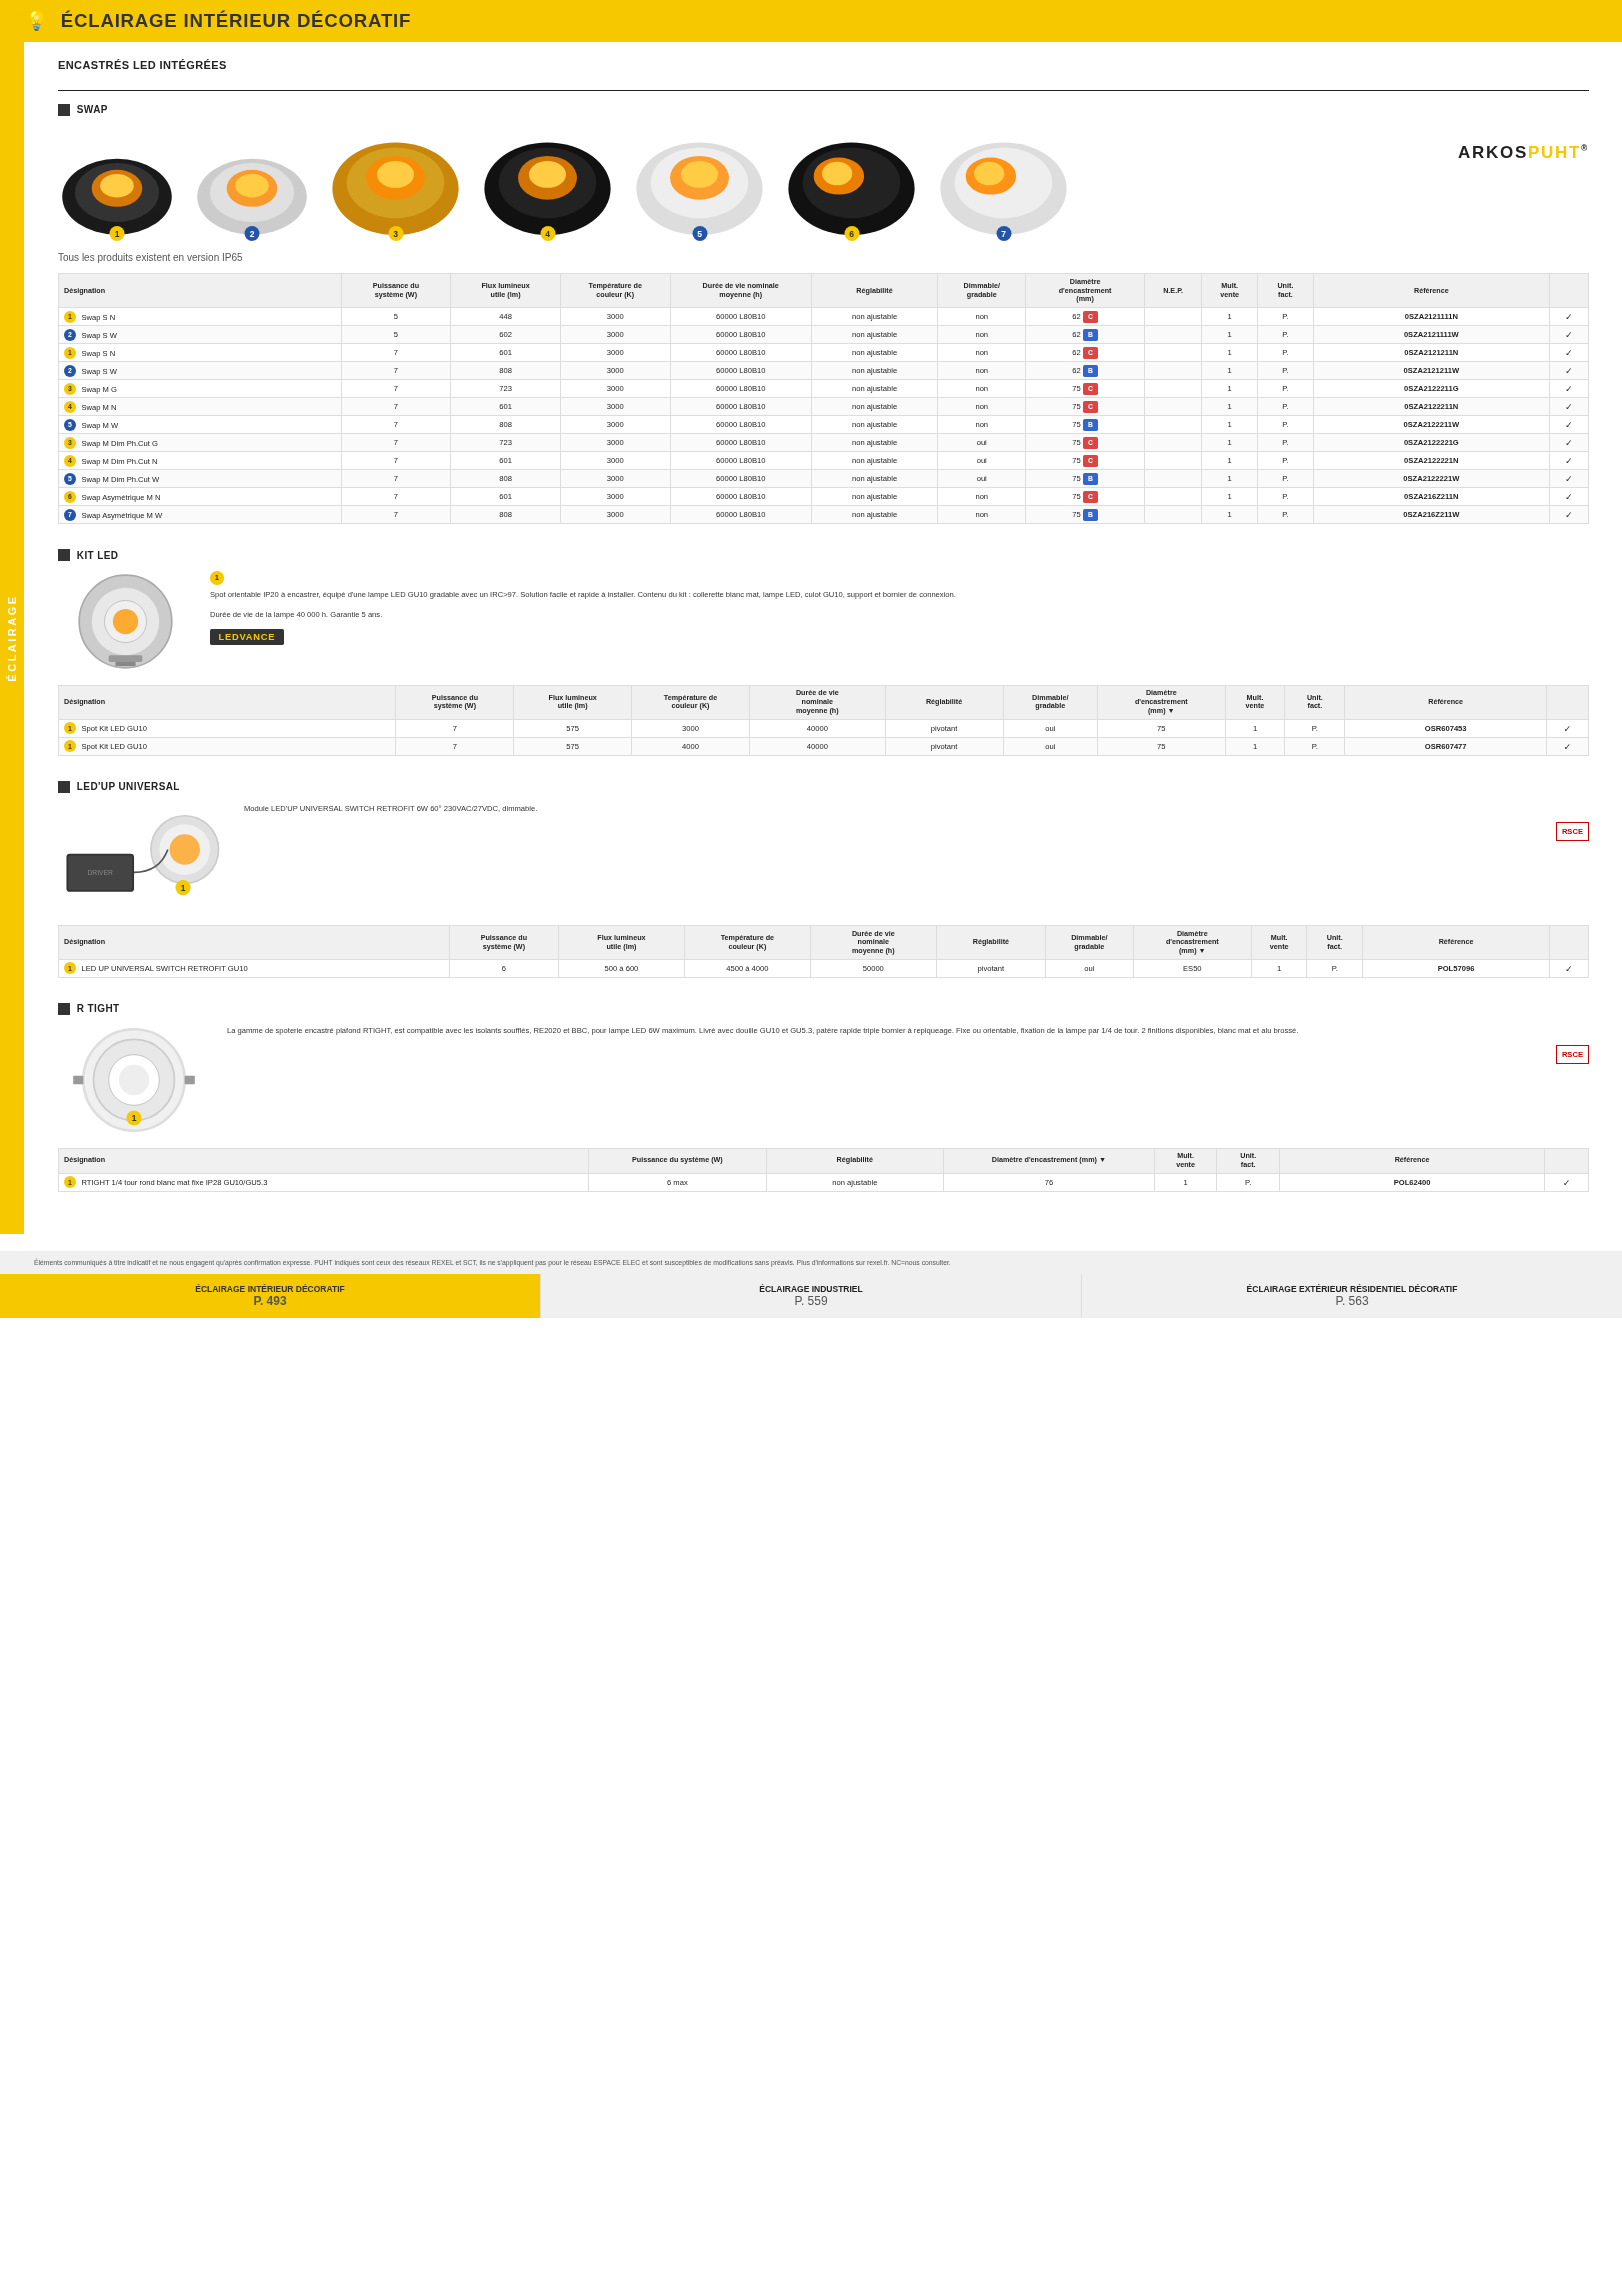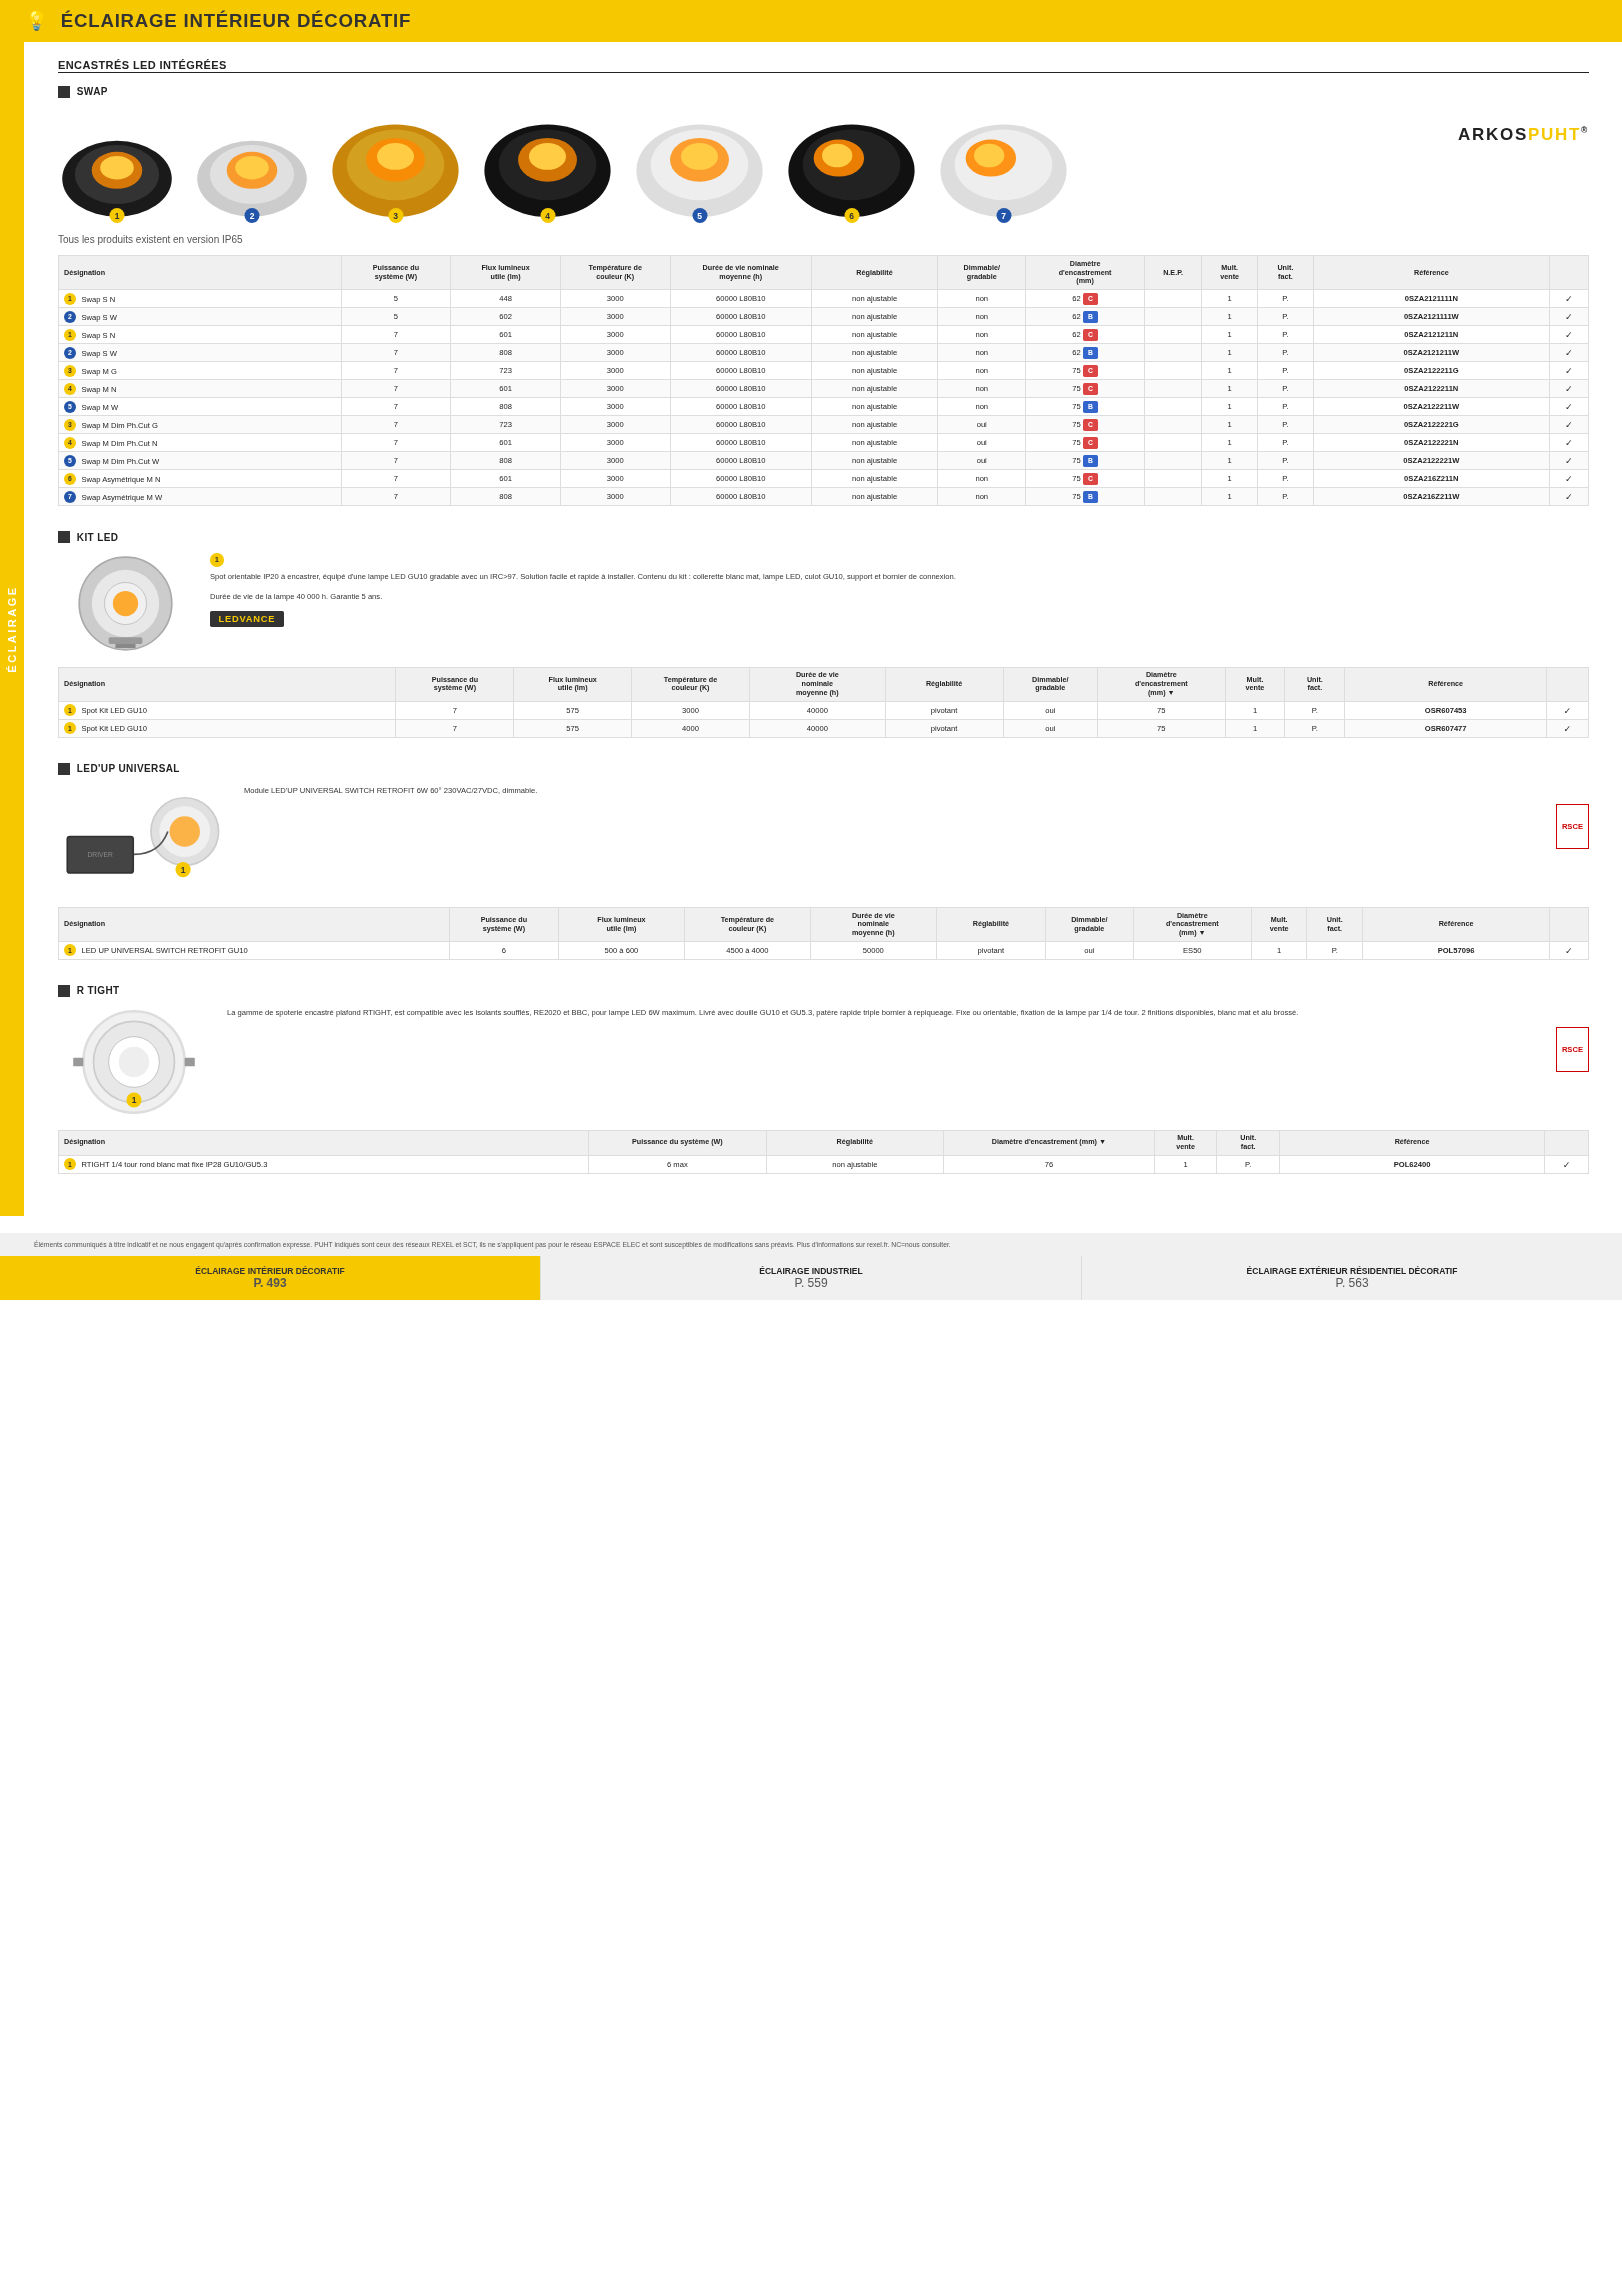--- a/index.html
+++ b/index.html
@@ -8,21 +8,21 @@
     .page { width: 1623px; min-height: 2295px; position: relative; padding: 0; }
     
     
     .top-bar { background: #f5c800; padding: 10px 25px; display: flex; align-items: center; gap: 12.7px; }
     .top-bar-icon { font-size: 18.6px; color: #fff; }
     .top-bar-title { font-size: 18.6px; font-weight: 900; color: #333; letter-spacing: 0.8px; text-transform: uppercase; }
     
     .content { padding: 17px 34px; }
     
     
-    .section-header { font-size: 11px; font-weight: 900; color: #222; border-bottom: 1.7px solid #222; padding-bottom: 1px; margin-bottom: 12.7px; text-transform: uppercase; letter-spacing: 0.4px; }
+    .section-header { font-size: 11px; font-weight: 900; color: #222; border-bottom: 1.7px solid #222; padding-bottom: 19px; margin-bottom: 12.7px; text-transform: uppercase; letter-spacing: 0.4px; }
     
     .subsection-label { display: flex; align-items: center; gap: 6.8px; margin-bottom: 10px; }
     .subsection-square { width: 12px; height: 12px; background: #333; display: inline-block; }
     .subsection-title { font-size: 10px; font-weight: 900; text-transform: uppercase; letter-spacing: 0.4px; }
     
     
     .product-images { display: flex; gap: 17px; align-items: flex-end; margin-bottom: 6.8px; padding: 8.5px 0; }
     .product-img-container { position: relative; text-align: center; }
     .product-number { position: absolute; bottom: -4.2px; left: 50%; transform: translateX(-50%); background: #f5c800; color: #333; border-radius: 50%; width: 15px; height: 15px; font-size: 8.5px; font-weight: bold; display: flex; align-items: center; justify-content: center; }
     .ip65-text { font-size: 7.6px; color: #555; margin-top: 6.8px; }
@@ -50,21 +50,21 @@
     .desc-text { font-size: 7.6px; line-height: 1.5; color: #333; margin-bottom: 8.5px; }
     
     
     .page-wrapper { display: flex; }
     .left-sidebar { width: 24px; background: #f5c800; display: flex; align-items: center; justify-content: center; min-height: 676px; position: relative; }
     .sidebar-text { font-size: 12px; font-weight: 900; color: #fff; transform: rotate(-90deg); white-space: nowrap; letter-spacing: 2.5px; text-transform: uppercase; }
     .main-content { flex: 1; }
     
     
     .ledvance-logo { display: inline-block; background: #333; color: #f5c800; padding: 3.4px 8.5px; font-size: 9.3px; font-weight: 900; letter-spacing: 0.8px; border-radius: 1.7px; }
-    .rsce-logo { display: inline-block; border: 1.7px solid #cc0000; color: #cc0000; padding: 17px 5px; font-size: 7.6px; font-weight: 900; }
+    .rsce-logo { display: inline-block; border: 1.7px solid #cc0000; color: #cc0000; padding: 4px 5px; font-size: 7.6px; font-weight: 900; }
     
     
     .desc-with-image { display: flex; gap: 17px; align-items: flex-start; margin-bottom: 12.7px; }
     .desc-content { flex: 1; }
     
     
     .page-footer { background: #f0f0f0; padding: 6.8px 34px; font-size: 6.8px; color: #555; line-height: 1.4; margin-top: 17px; }
     .footer-nav { display: flex; gap: 0; background: #f0f0f0; }
     .footer-nav-item { flex: 1; padding: 10px 12.7px; text-align: center; font-size: 7.6px; cursor: pointer; border-right: 0.8px solid #ddd; }
     .footer-nav-item.active { background: #f5c800; color: #333; font-weight: bold; }

